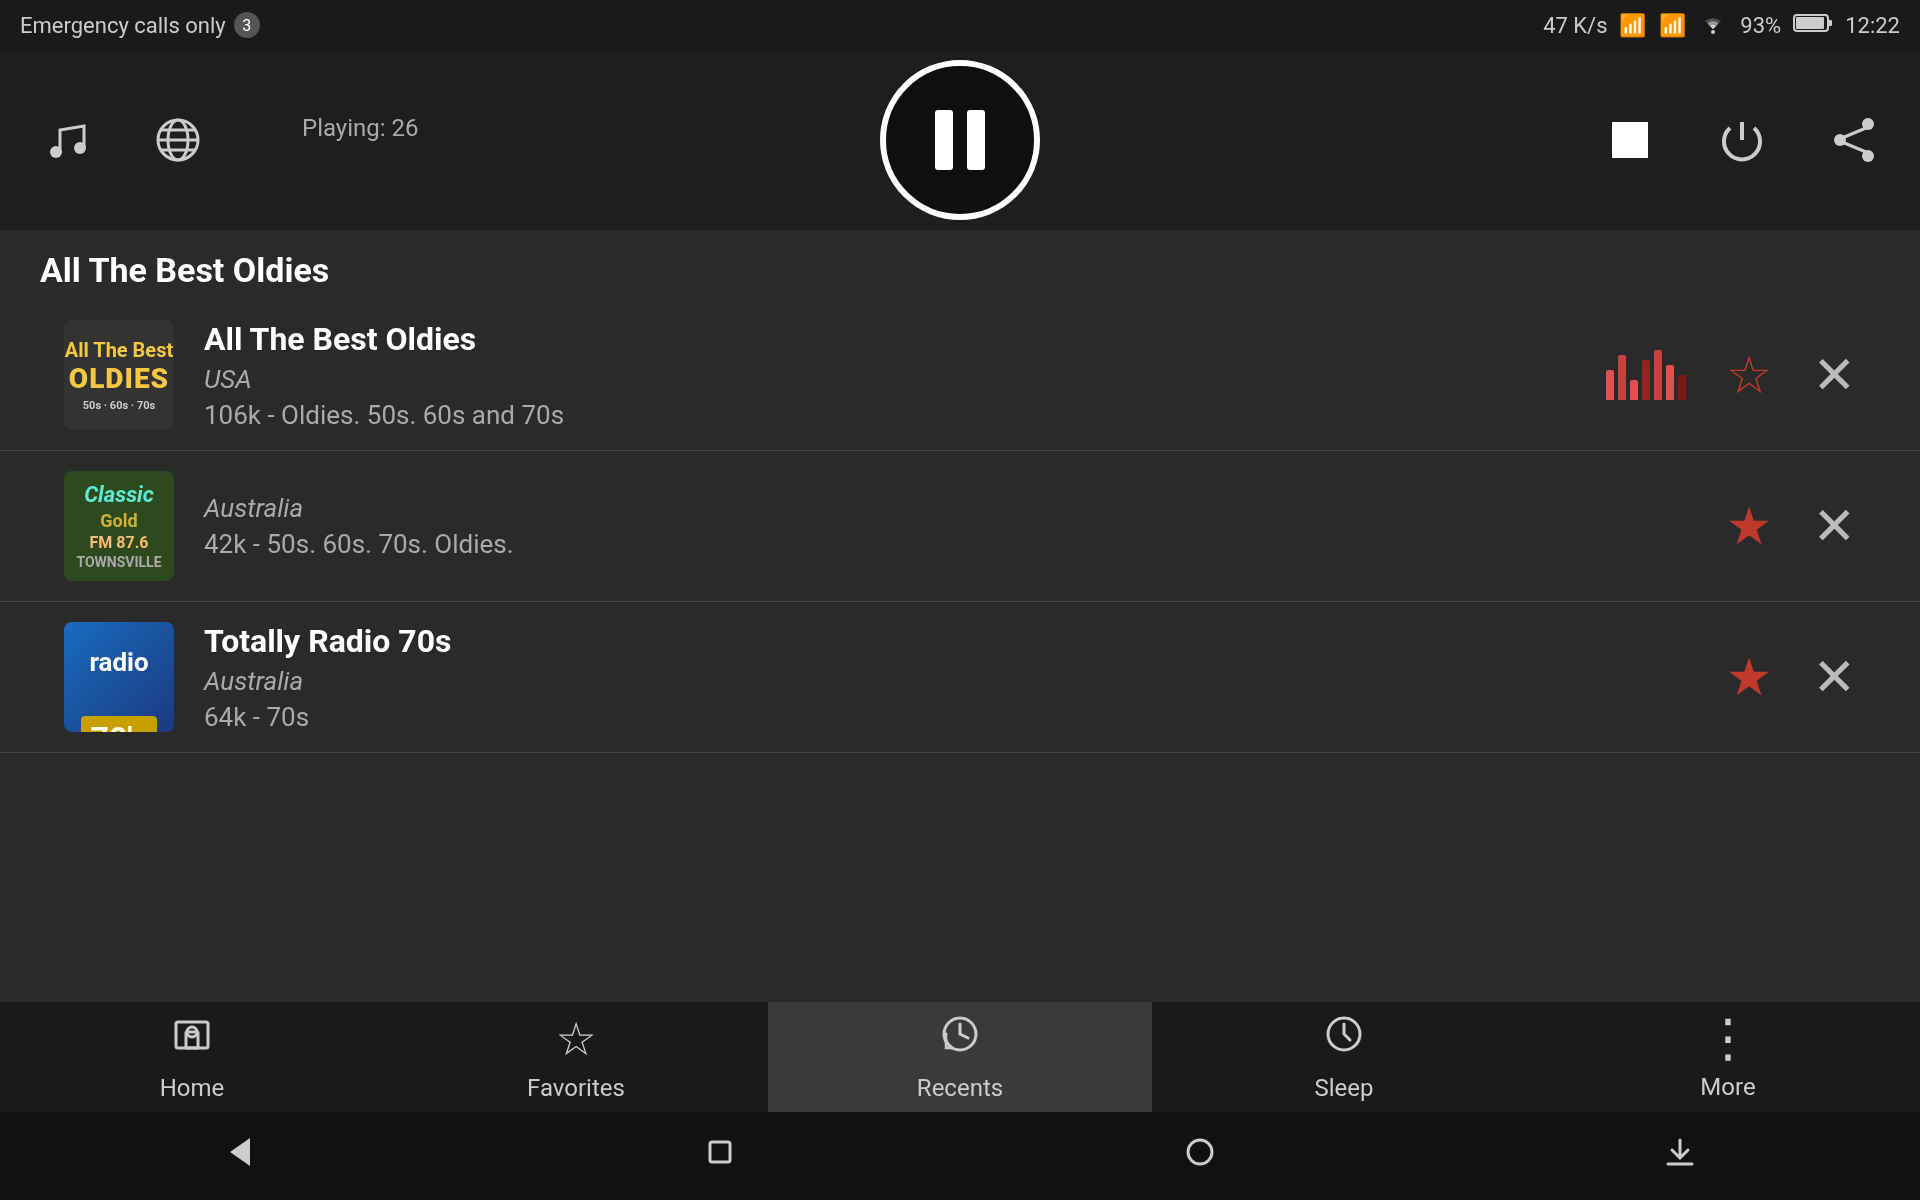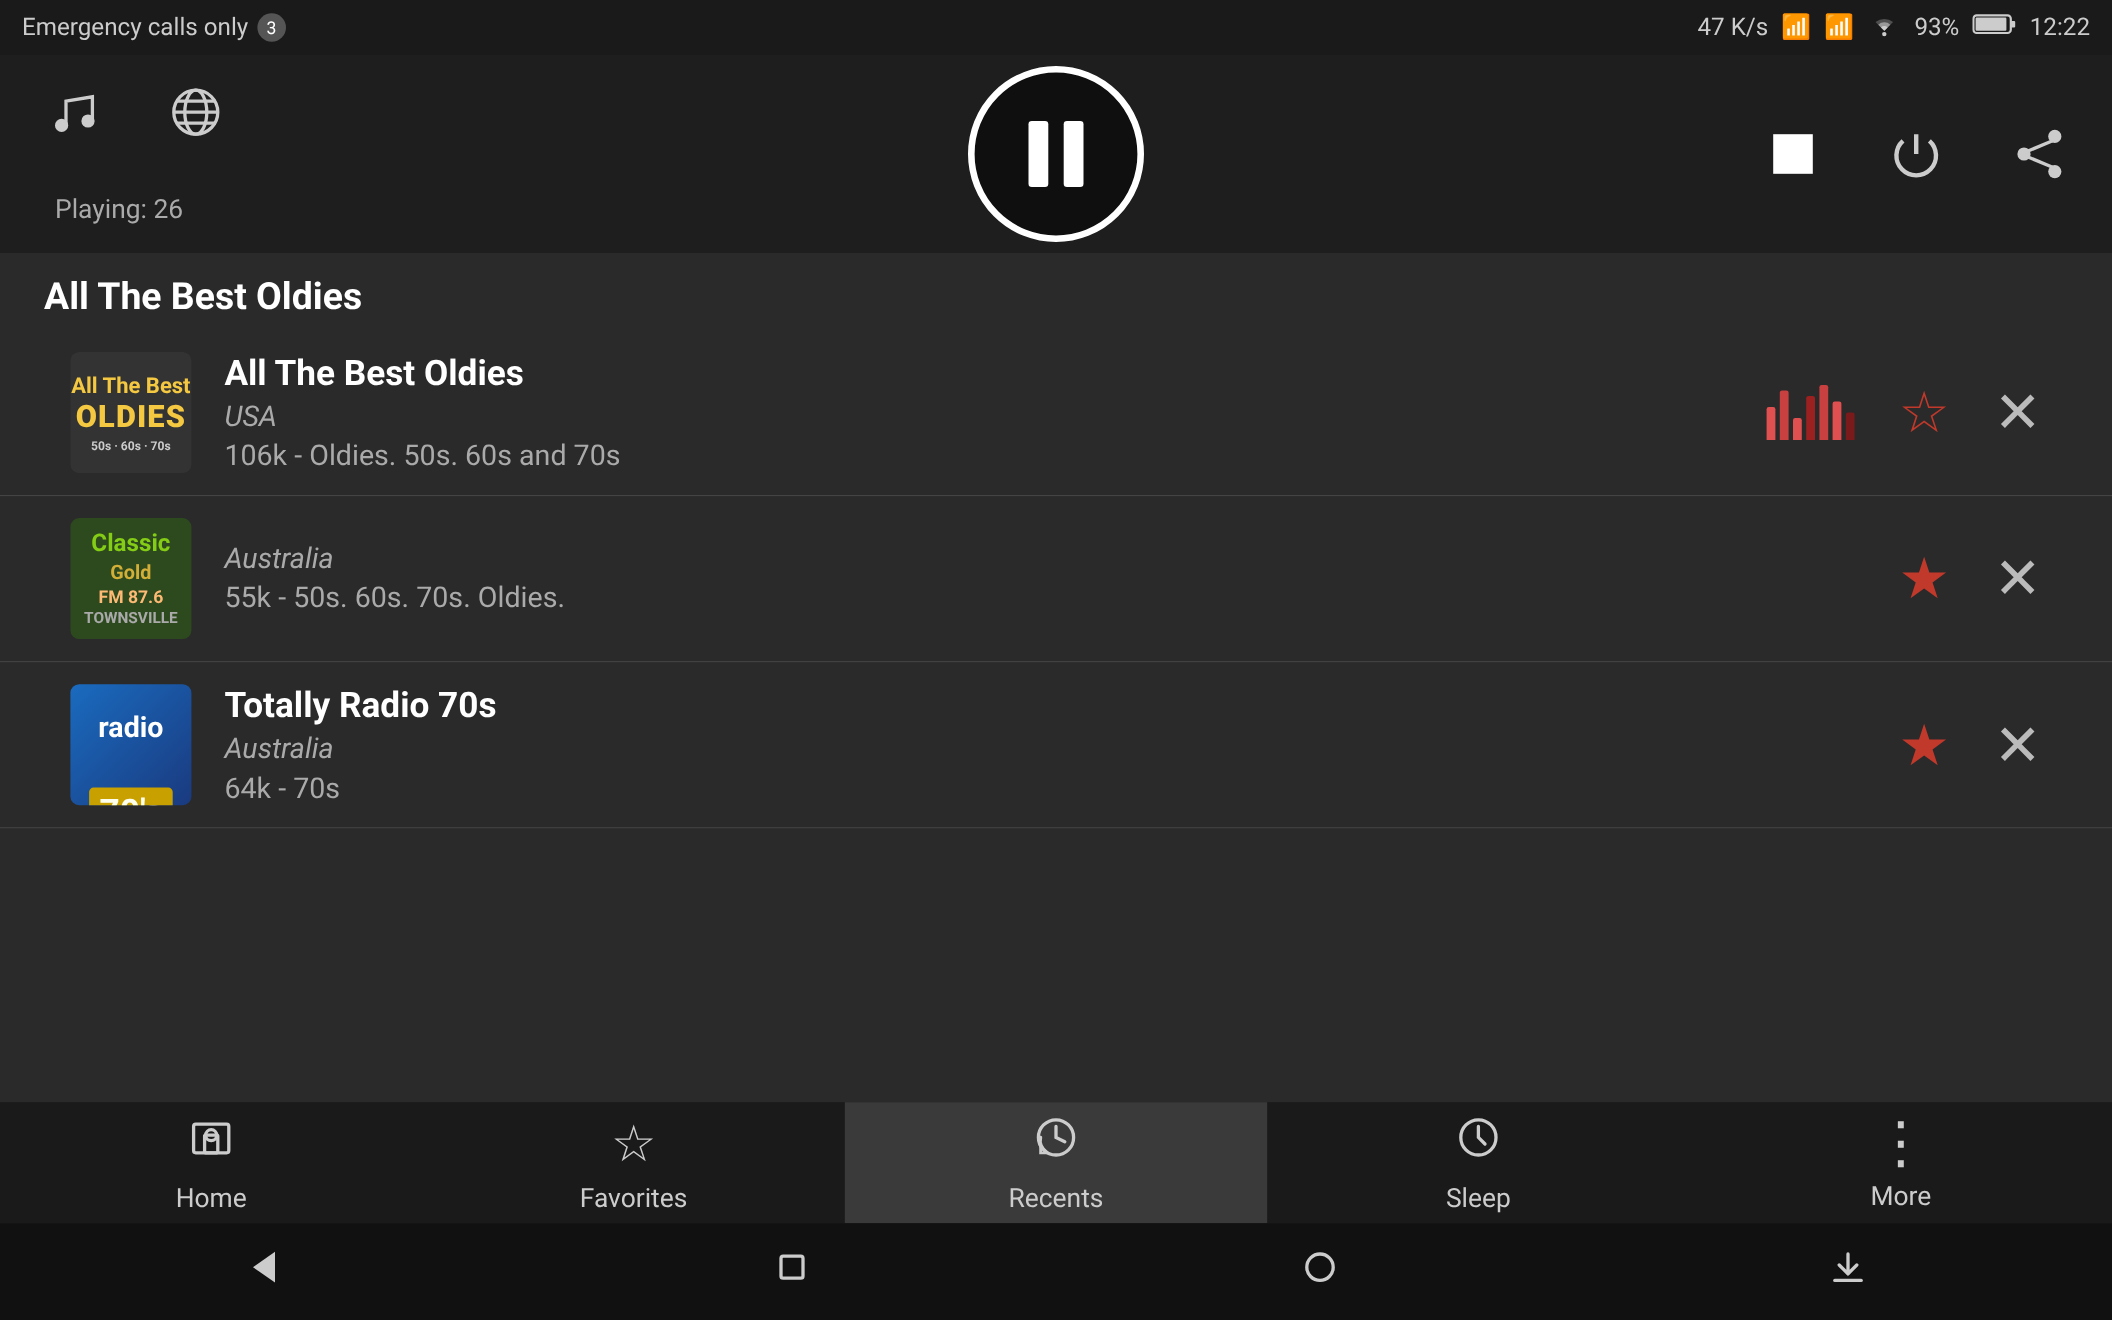--- a/index.html
+++ b/index.html
@@ -55,22 +55,21 @@
       background: #1e1e1e;
       display: flex;
       align-items: center;
       justify-content: space-between;
       padding: 0 40px;
       position: relative;
     }
     .top-left-icons {
       display: flex;
       align-items: center;
-      gap: 48px;
-      flex-direction: column;
+      gap: 88px;
       align-items: flex-start;
     }
     .top-icons-row {
       display: flex;
       align-items: center;
       gap: 60px;
     }
     .icon-btn {
       cursor: pointer;
       color: #ccc;
@@ -295,22 +294,23 @@
       flex-direction: column;
       align-items: center;
       justify-content: center;
       font-size: 11px;
       color: #fff;
       text-align: center;
       line-height: 1.3;
     }
     .classic-gold-logo .cg-title {
       font-size: 22px;
-      font-weight: bold;
-      color: #84cc16;
+      font-style: italic;
+      font-weight: bold;
+      color: #5eead4;
     }
     .classic-gold-logo .cg-sub {
       font-size: 18px;
       color: #d4af37;
     }
     .classic-gold-logo .cg-location {
       font-size: 14px;
       color: #aaa;
     }
 
@@ -468,21 +468,21 @@
 
   <div class="station-item">
     <div class="classic-gold-logo station-thumb">
       <div class="cg-title">Classic</div>
       <div class="cg-sub">Gold</div>
       <div style="font-size:16px;color:#fdba74;">FM 87.6</div>
       <div class="cg-location">TOWNSVILLE</div>
     </div>
     <div class="station-info">
       <div class="station-country">Australia</div>
-      <div class="station-desc">55k - 50s. 60s. 70s. Oldies.</div>
+      <div class="station-desc">42k - 50s. 60s. 70s. Oldies.</div>
     </div>
     <span class="star-btn star-filled">★</span>
     <span class="close-btn">✕</span>
   </div>
 
   <div class="station-item">
     <div class="totally-radio-logo station-thumb">
       <div class="tr-top">totally</div>
       <div class="tr-radio">radio</div>
       <div class="tr-70s">70's</div>

